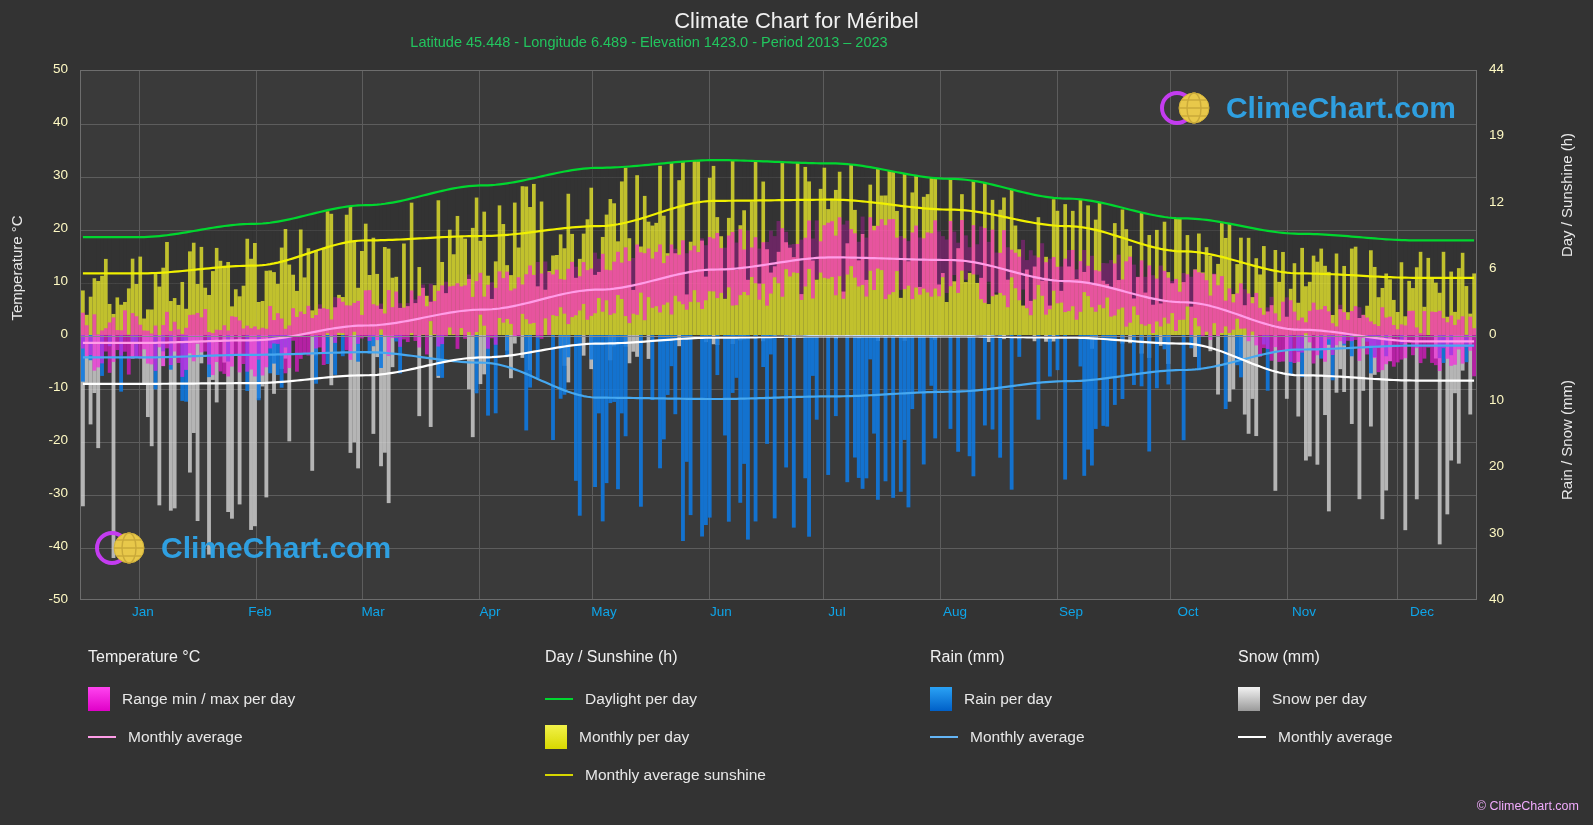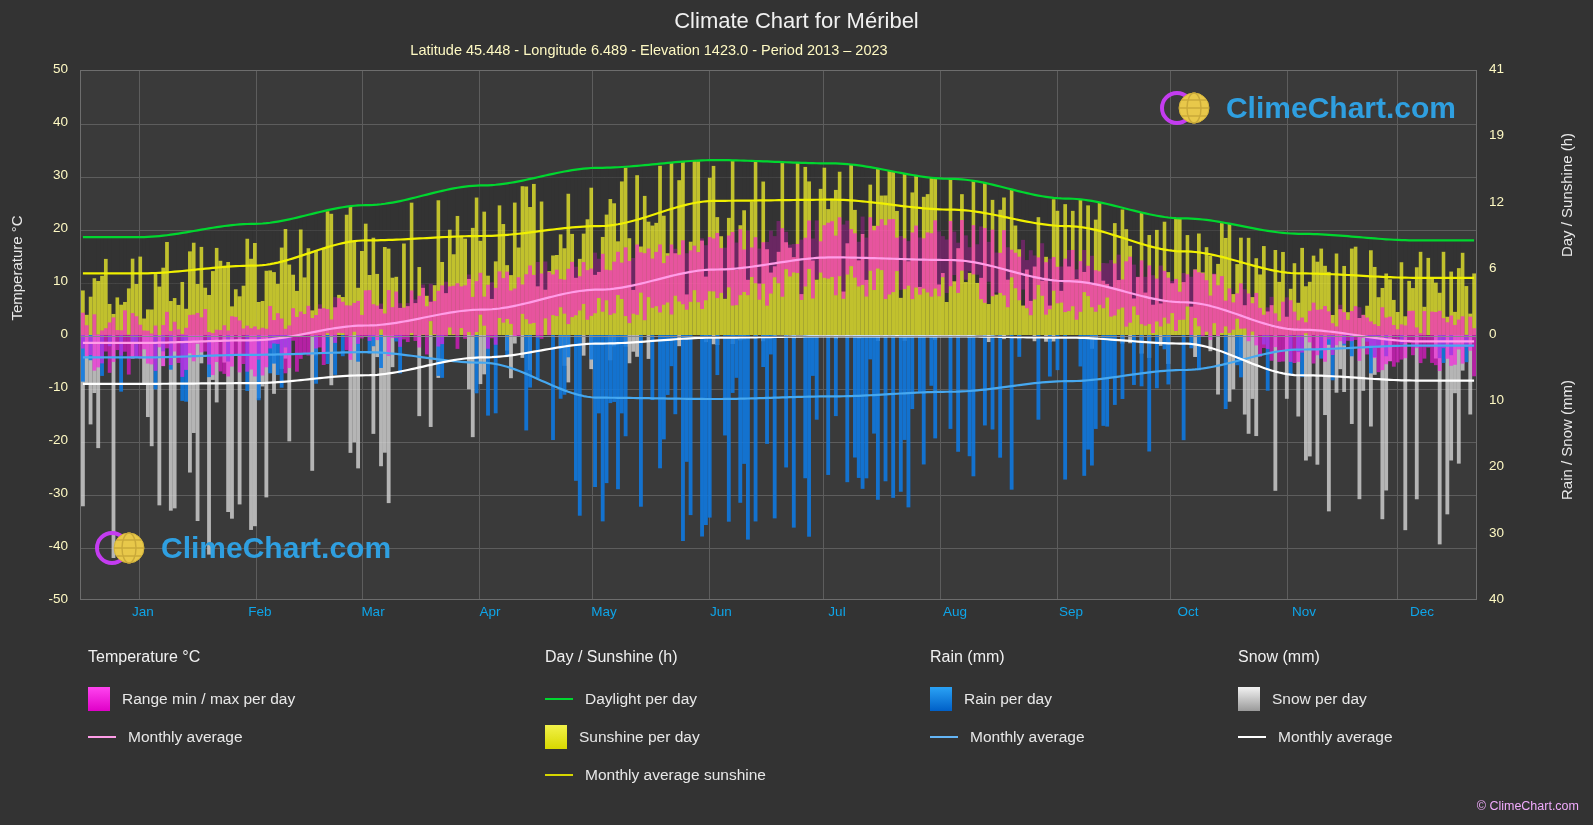--- a/index.html
+++ b/index.html
@@ -24,26 +24,26 @@
     position: absolute;
     top: 8px;
     left: 0;
     width: 1593px;
     text-align: center;
     font-size: 22px;
     color: #f0f0f0;
   }
   .subtitle {
     position: absolute;
-    top: 42px;
+    top: 34px;
     left: 0;
     width: 1298px;
     text-align: center;
     font-size: 14.5px;
-    color: #fef9c3;
+    color: #22c55e;
   }
 
   
   .plot-wrap {
     position: absolute;
     left: 80px;
     top: 70px;
     width: 1397px;
     height: 530px;
   }
@@ -219,21 +219,21 @@
     <div class="tickL" style="top:212px">10</div>
     <div class="tickL" style="top:265px">0</div>
     <div class="tickL" style="top:318px">-10</div>
     <div class="tickL" style="top:371px">-20</div>
     <div class="tickL" style="top:424px">-30</div>
     <div class="tickL" style="top:477px">-40</div>
     <div class="tickL" style="top:530px">-50</div>
   </div>
 
   <div class="axis-ticks-right">
-    <div class="tickR" style="top:0px">41</div>
+    <div class="tickR" style="top:0px">44</div>
     <div class="tickR" style="top:66px">19</div>
     <div class="tickR" style="top:133px">12</div>
     <div class="tickR" style="top:199px">6</div>
     <div class="tickR" style="top:265px">0</div>
     <div class="tickR" style="top:331px">10</div>
     <div class="tickR" style="top:397px">20</div>
     <div class="tickR" style="top:464px">30</div>
     <div class="tickR" style="top:530px">40</div>
   </div>
 
@@ -1725,21 +1725,21 @@
     </div>
 
     <div class="legend-col" style="left:545px; width:400px;">
       <div class="legend-head">Day / Sunshine (h)</div>
       <div class="legend-row">
         <span class="swatch-line" style="background:#00d72f;"></span>
         <span class="lg-text">Daylight per day</span>
       </div>
       <div class="legend-row">
         <span class="swatch-box" style="background:linear-gradient(180deg,#f2f24a,#d8d800);"></span>
-        <span class="lg-text">Sunshine per day</span>
+        <span class="lg-text">Monthly per day</span>
       </div>
       <div class="legend-row">
         <span class="swatch-line" style="background:#d6d600;"></span>
         <span class="lg-text">Monthly average sunshine</span>
       </div>
     </div>
 
     <div class="legend-col" style="left:930px; width:280px;">
       <div class="legend-head">Rain (mm)</div>
       <div class="legend-row">

